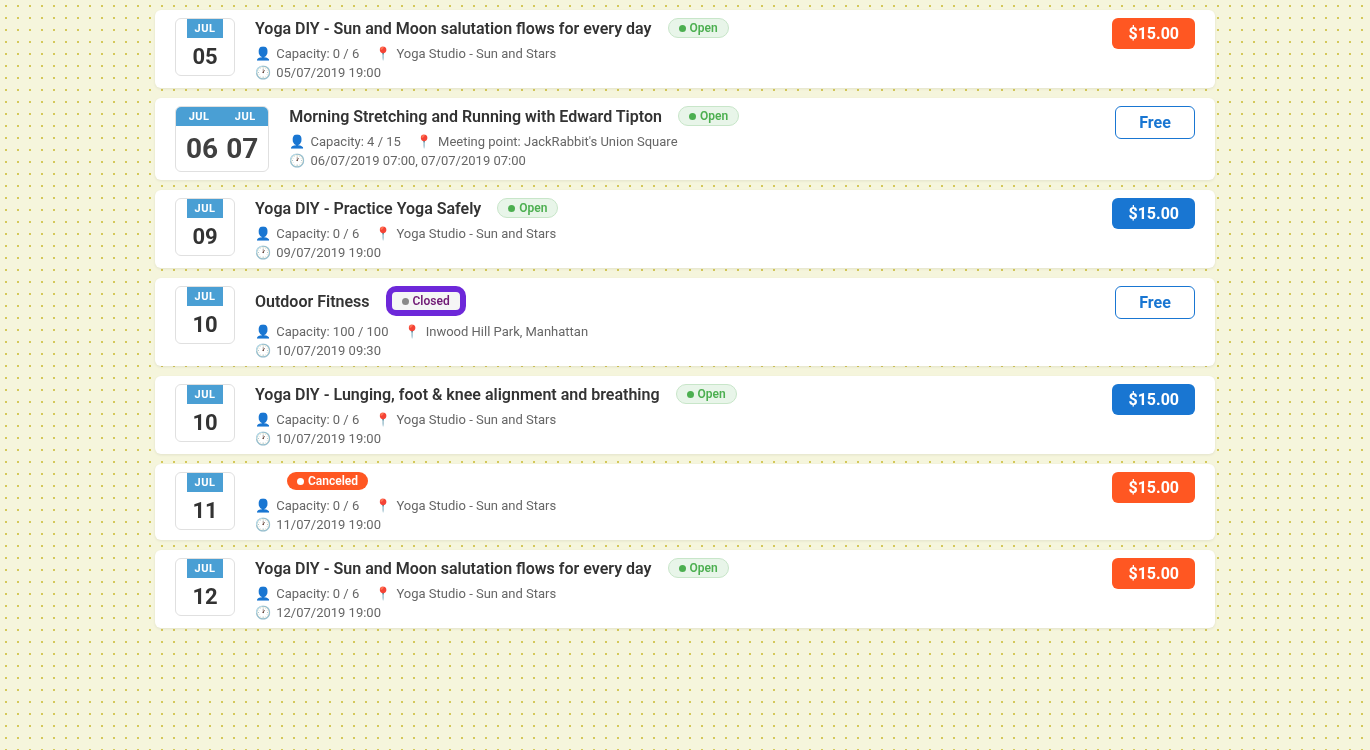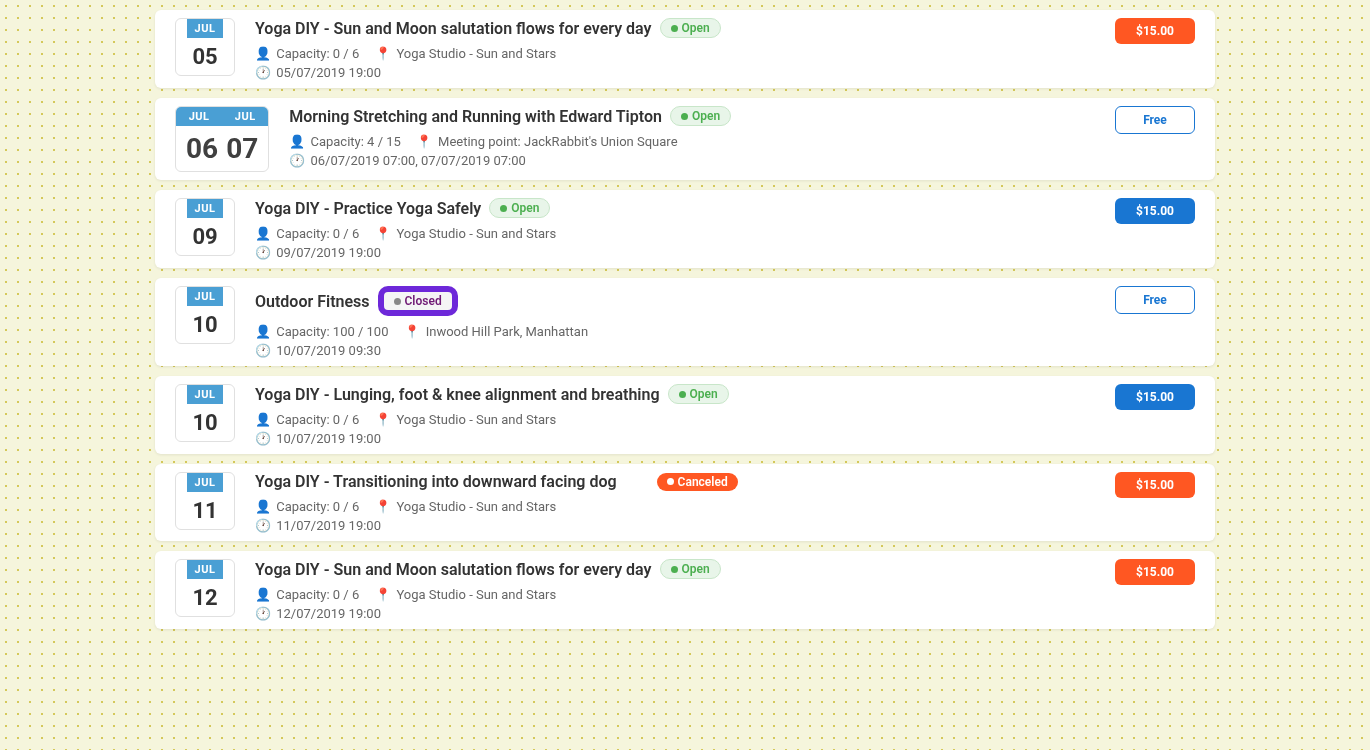--- a/index.html
+++ b/index.html
@@ -77,21 +77,21 @@
       font-size: 28px;
       font-weight: 700;
       color: #404040;
     }
     .event-content {
       flex: 1;
     }
     .event-title-row {
       display: flex;
       align-items: center;
-      gap: 8px;
+      gap: 16px;
       margin-bottom: 8px;
     }
     .event-title {
       font-size: 16px;
       font-weight: 600;
       color: #333;
     }
     .status-badge {
       display: inline-flex;
       align-items: center;
@@ -162,21 +162,21 @@
       align-items: center;
       gap: 5px;
       font-size: 13px;
       color: #666;
       margin-top: 4px;
     }
     .price-badge {
       display: inline-block;
       padding: 6px 16px;
       border-radius: 6px;
-      font-size: 12px;
+      font-size: 16px;
       font-weight: 700;
       min-width: 80px;
       text-align: center;
     }
     .price-paid {
       background-color: #ff5722;
       color: #fff;
     }
     .price-paid-blue {
       background-color: #1976d2;
@@ -359,21 +359,20 @@
       </div>
     </div>
     <div class="event-card">
         <div class="date-badge">
           <div class="date-month">JUL</div>
           <div class="date-day">11</div>
         </div>
 
       <div class="event-content">
         <div class="event-title-row">
-          <span class="event-title">Yoga DIY - Transitioning into downward facing dog</span>
           <span class="status-badge status-canceled">Canceled</span>
         </div>
         <div class="event-meta">
           <div class="event-meta-item">
             <span class="meta-icon">👤</span>
             <span>Capacity: 0 / 6</span>
           </div>
           <div class="event-meta-item">
             <span class="meta-icon">📍</span>
             <span>Yoga Studio - Sun and Stars</span>

